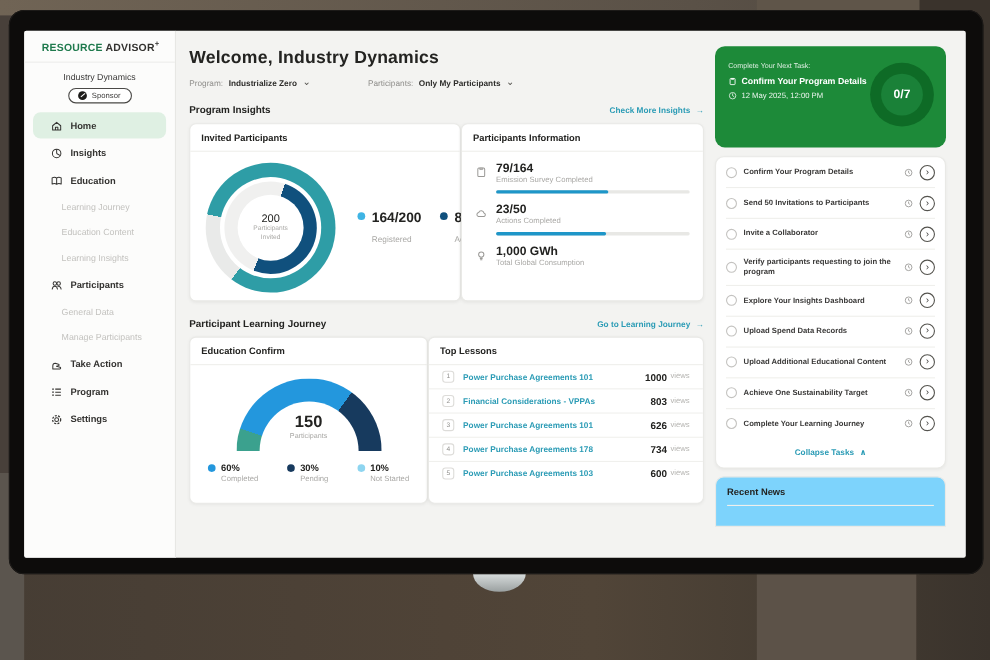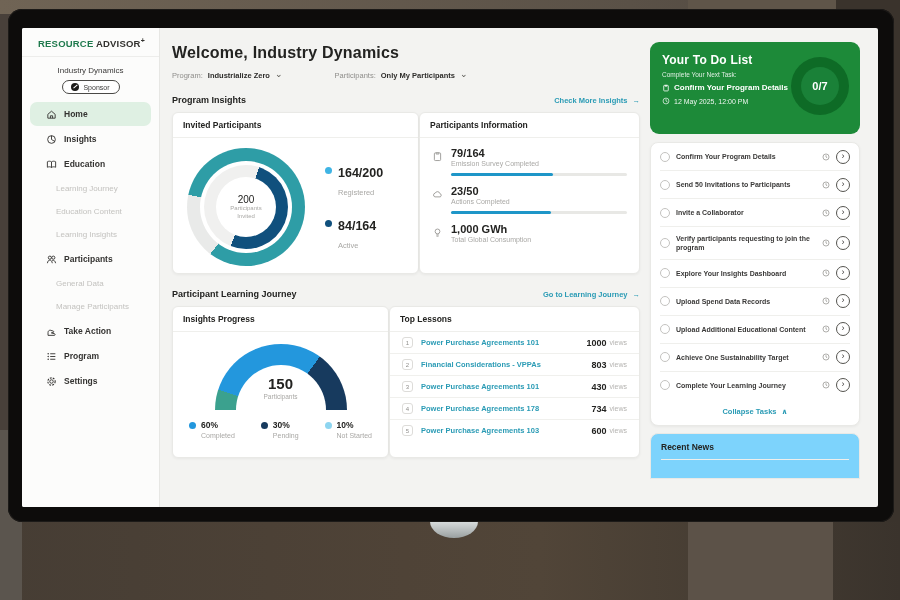--- a/index.html
+++ b/index.html
@@ -53,21 +53,21 @@
   
   .card-invited { width:247px; height:162px; }
   .invited-body { display:flex; align-items:center; padding:10px 8px 0 14px; }
   .donut { width:118px; height:118px; border-radius:50%; position:relative; flex-shrink:0; }
   .d-outer { position:absolute; inset:0; border-radius:50%; }
   .d-hole1 { position:absolute; inset:13px; border-radius:50%; background:#fff; }
   .d-inner { position:absolute; inset:17px; border-radius:50%; }
   .d-hole2 { position:absolute; inset:29px; border-radius:50%; background:#fff; display:flex; flex-direction:column; align-items:center; justify-content:center; }
   .d-val { font-size:10px; font-weight:normal; color:#232321; }
   .d-lab { font-size:6px; color:#a9a8a5; line-height:1.3; text-align:center; }
-  .inv-legend { margin-left:20px; display:flex; flex-direction:column; gap:17px; }
+  .inv-legend { margin-left:20px; display:flex; flex-direction:row; gap:17px; }
   .leg-item { display:flex; gap:6px; }
   .leg-dot { width:7px; height:7px; border-radius:50%; margin-top:4px; flex-shrink:0; }
   .leg-val { font-size:12.5px; font-weight:bold; color:#232321; line-height:1.05; }
   .leg-lab { font-size:7.5px; color:#a9a8a5; }
 
   
   .card-pinfo { flex:1; height:162px; }
   .pstat { display:flex; gap:8px; padding:9px 12px 0 12px; }
   .pstat svg { width:11px; height:11px; margin-top:4px; flex-shrink:0; }
   .pstat-val { font-size:11px; font-weight:bold; color:#232321; line-height:1.1; }
@@ -313,21 +313,21 @@
       <span class="sec-title">Participant Learning Journey</span>
       <span class="sec-link">
         <span>Go to Learning Journey</span>
         <span>→</span>
       </span>
     </div>
 
     <div class="cards">
 
       <div class="card card-edu">
-        <div class="card-title">Insights Progress</div>
+        <div class="card-title">Education Confirm</div>
         <div class="gauge">
           <div class="gauge-arc" style="background: conic-gradient(from 270deg, rgb(59, 161, 142) 0deg, rgb(59, 161, 142) 18deg, rgb(35, 151, 221) 18deg, rgb(35, 151, 221) 126deg, rgb(23, 58, 94) 126deg, rgb(23, 58, 94) 180deg, transparent 180deg);"></div>
           <div class="gauge-hole"></div>
           <div class="gauge-center">
             <div class="gv">150</div>
             <div class="gl">Participants</div>
           </div>
         </div>
         <div class="edu-legend">
           <div class="eleg">
@@ -364,42 +364,41 @@
         </div>
         <div class="lesson">
           <span class="rank">2</span>
           <span class="ltitle">Financial Considerations - VPPAs</span>
           <span class="lviews">803</span>
           <span class="lsuffix">views</span>
         </div>
         <div class="lesson">
           <span class="rank">3</span>
           <span class="ltitle">Power Purchase Agreements 101</span>
-          <span class="lviews">430</span>
+          <span class="lviews">626</span>
           <span class="lsuffix">views</span>
         </div>
         <div class="lesson">
           <span class="rank">4</span>
           <span class="ltitle">Power Purchase Agreements 178</span>
           <span class="lviews">734</span>
           <span class="lsuffix">views</span>
         </div>
         <div class="lesson">
           <span class="rank">5</span>
           <span class="ltitle">Power Purchase Agreements 103</span>
           <span class="lviews">600</span>
           <span class="lsuffix">views</span>
         </div>
       </div>
     </div>
   </main>
 
   <aside class="panel">
     <div class="todo-head">
-      <div class="th-title">Your To Do List</div>
       <div class="th-sub">Complete Your Next Task:</div>
       <div class="th-task">
         <svg viewBox="0 0 12 12">
               <rect x="2.6" y="2" width="6.8" height="8.4" rx="1" fill="none" stroke="#fff" stroke-width="1.2"></rect>
               <path d="M4.5 2h3v1.4h-3z" fill="none" stroke="#fff" stroke-width="1"></path>
             </svg>
         <span>Confirm Your Program Details</span>
       </div>
       <div class="th-time">
         <svg viewBox="0 0 12 12">

